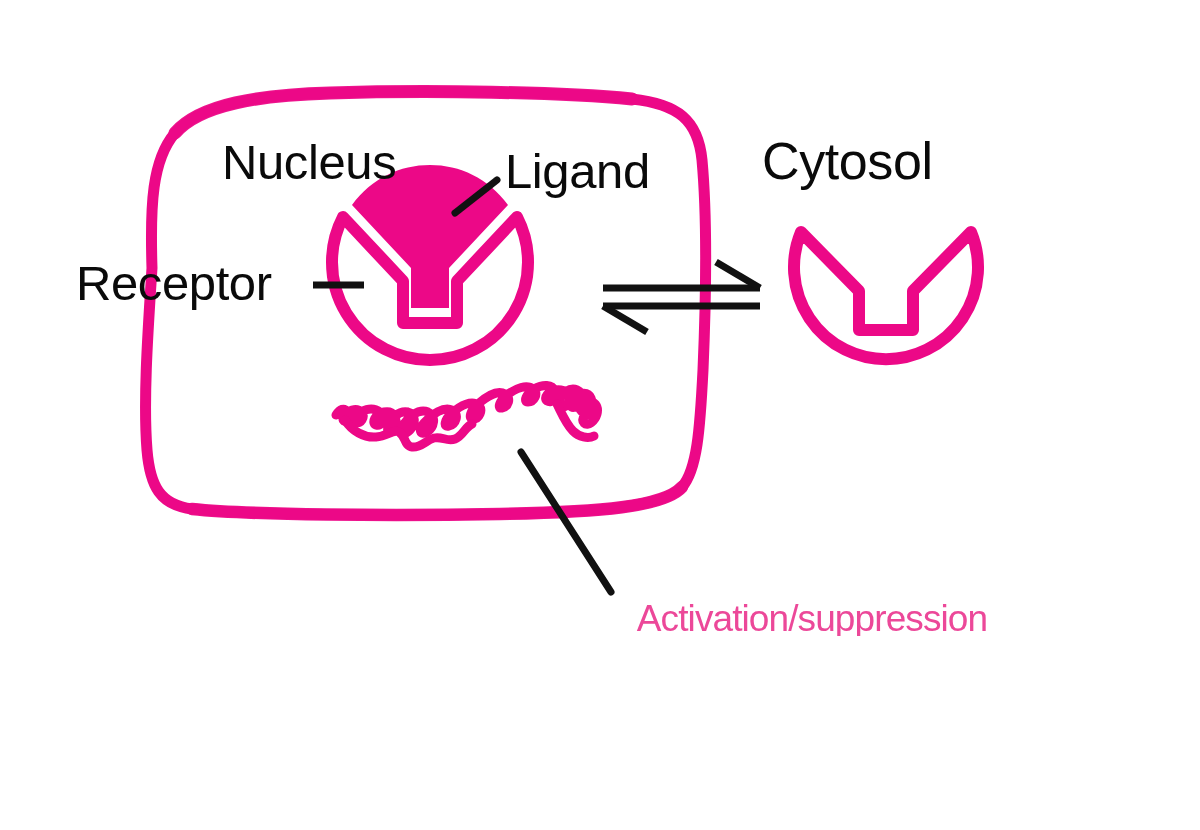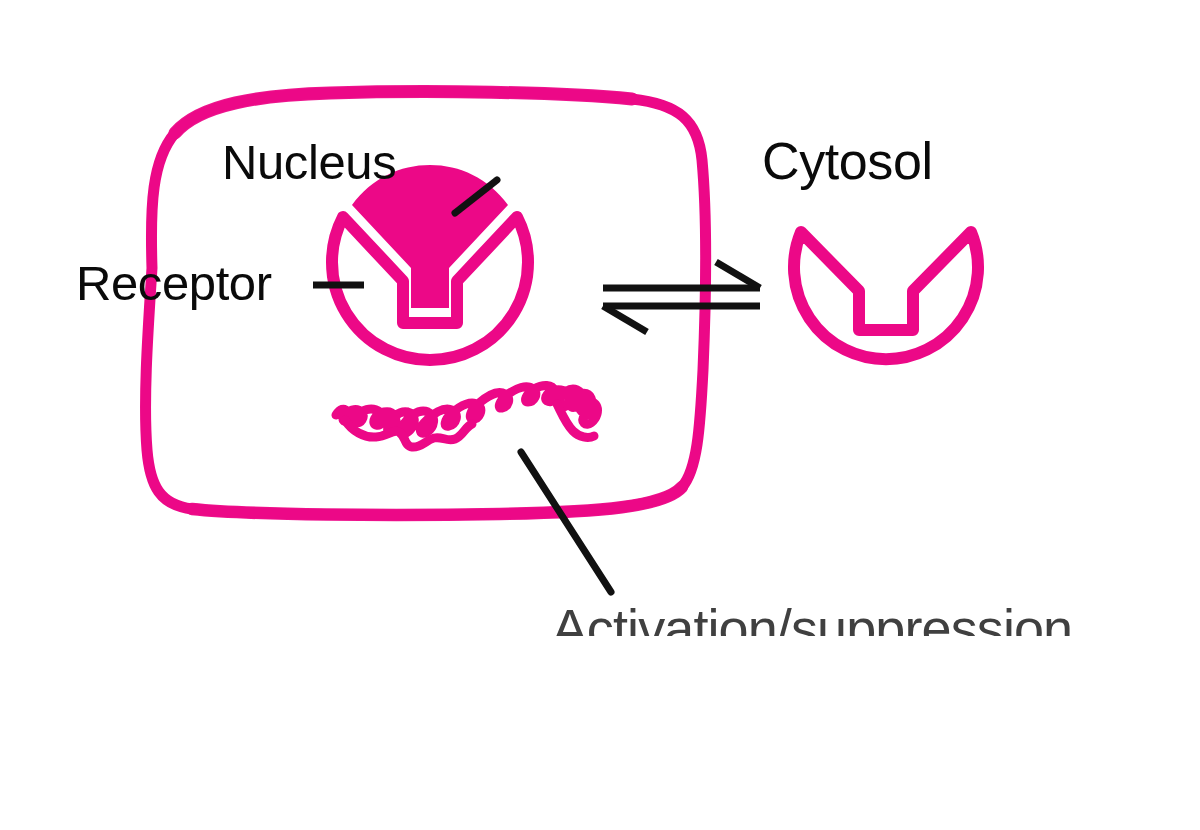--- a/index.html
+++ b/index.html
@@ -50,22 +50,22 @@
     left: 76px;
     top: 258px;
     font-size: 49px;
   }
   #caption {
     position: absolute;
     left: 462px;
     top: 598px;
     width: 700px;
     text-align: center;
-    color: #404040;
-    font-size: 54px;
+    color: #ec4899;
+    font-size: 37px;
     line-height: 1.13;
     letter-spacing: -0.9px;
   }
   #caption .cap-line { display: block; }
 </style>
 </head>
 <body>
 
 <div id="stage">
 
@@ -199,20 +199,21 @@
     </g>
 
     <g>
       <line x1="521" y1="452" x2="611" y2="592" stroke="#111111" stroke-width="7" stroke-linecap="round"></line>
     </g>
 
   </svg>
 
   <div class="lbl" id="label-nucleus">Nucleus</div>
 
+  <div class="lbl" id="label-ligand">Ligand</div>
 
   <div class="lbl" id="label-cytosol">Cytosol</div>
 
   <div class="lbl" id="label-receptor">Receptor</div>
 
   <div id="caption">
     <span class="cap-line">Activation/suppression</span>
   </div>
 
 </div>

